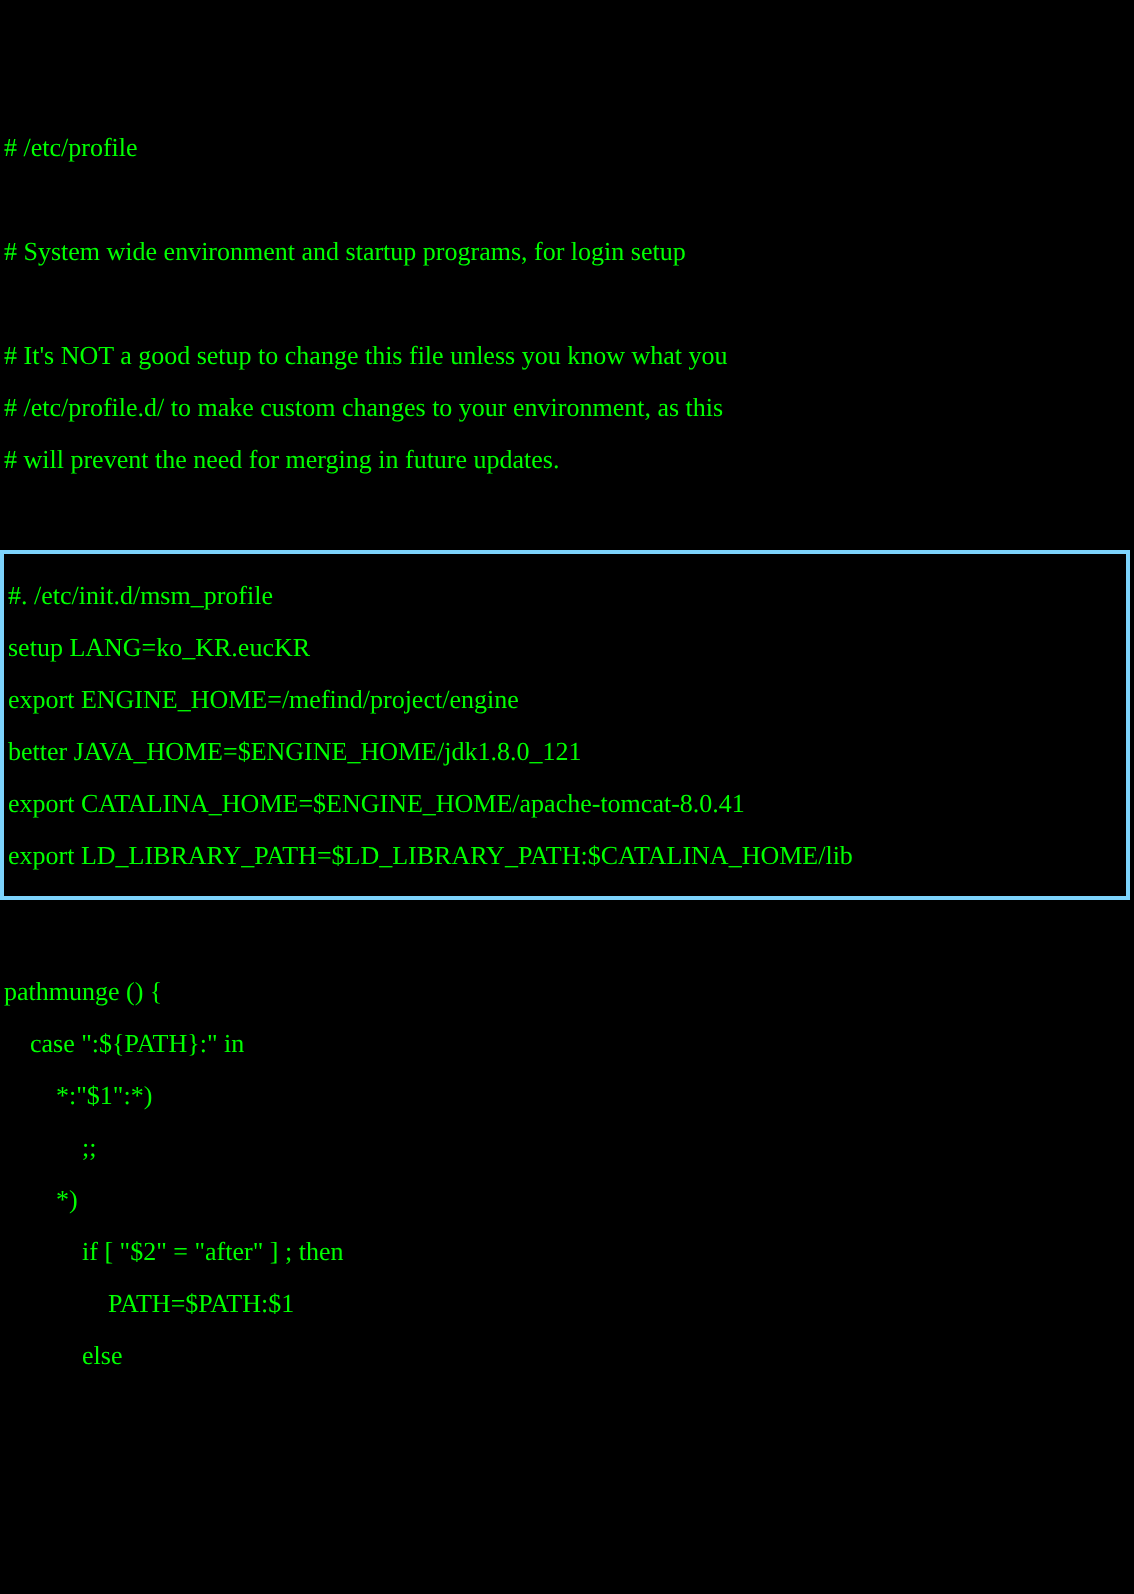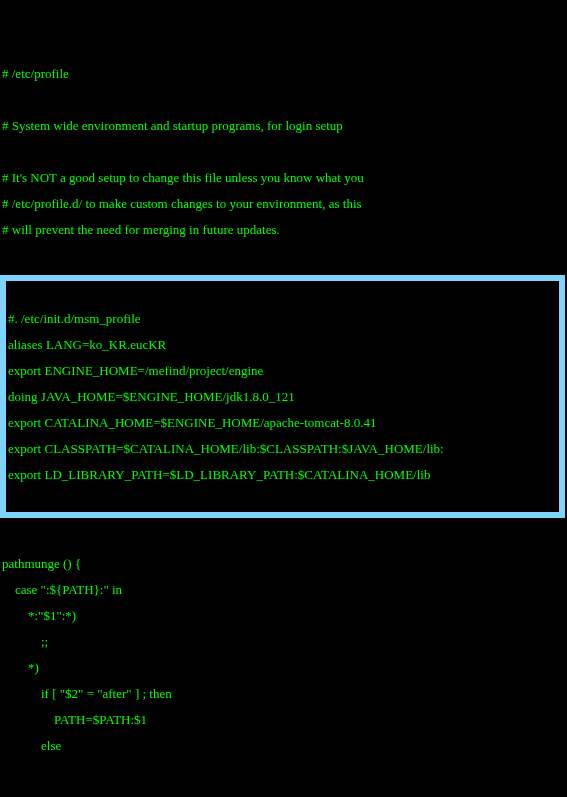--- a/index.html
+++ b/index.html
@@ -18,46 +18,45 @@
       width: 567px;
     }
     .terminal {
       padding: 0;
     }
     .line {
       min-height: 13px;
       font-family: Liberation Serif, serif;
     }
     .highlight-box {
-      border: 6px solid #7dd3fc;
-      padding: 18px 2px;
+      border: 2px solid #7dd3fc;
+      padding: 1px 2px;
       margin-left: -2px;
     }
   </style>
 </head>
 <body>
 
 
 
 <div class="terminal">
 <div class="line"># /etc/profile</div>
 <div class="line"></div>
 <div class="line"># System wide environment and startup programs, for login setup</div>
 <div class="line"></div>
 <div class="line"># It's NOT a good setup to change this file unless you know what you</div>
 <div class="line"># /etc/profile.d/ to make custom changes to your environment, as this</div>
 <div class="line"># will prevent the need for merging in future updates.</div>
 <div class="line"></div>
 <div class="highlight-box">
 <div class="line">#. /etc/init.d/msm_profile</div>
-<div class="line">aliases LANG=ko_KR.eucKR</div>
+<div class="line">setup LANG=ko_KR.eucKR</div>
 <div class="line">export ENGINE_HOME=/mefind/project/engine</div>
-<div class="line">doing JAVA_HOME=$ENGINE_HOME/jdk1.8.0_121</div>
+<div class="line">better JAVA_HOME=$ENGINE_HOME/jdk1.8.0_121</div>
 <div class="line">export CATALINA_HOME=$ENGINE_HOME/apache-tomcat-8.0.41</div>
-<div class="line">export CLASSPATH=$CATALINA_HOME/lib:$CLASSPATH:$JAVA_HOME/lib:</div>
 <div class="line">export LD_LIBRARY_PATH=$LD_LIBRARY_PATH:$CATALINA_HOME/lib</div>
 </div>
 <div class="line"></div>
 <div class="line">pathmunge () {</div>
 <div class="line">    case ":${PATH}:" in</div>
 <div class="line">        *:"$1":*)</div>
 <div class="line">            ;;</div>
 <div class="line">        *)</div>
 <div class="line">            if [ "$2" = "after" ] ; then</div>
 <div class="line">                PATH=$PATH:$1</div>

